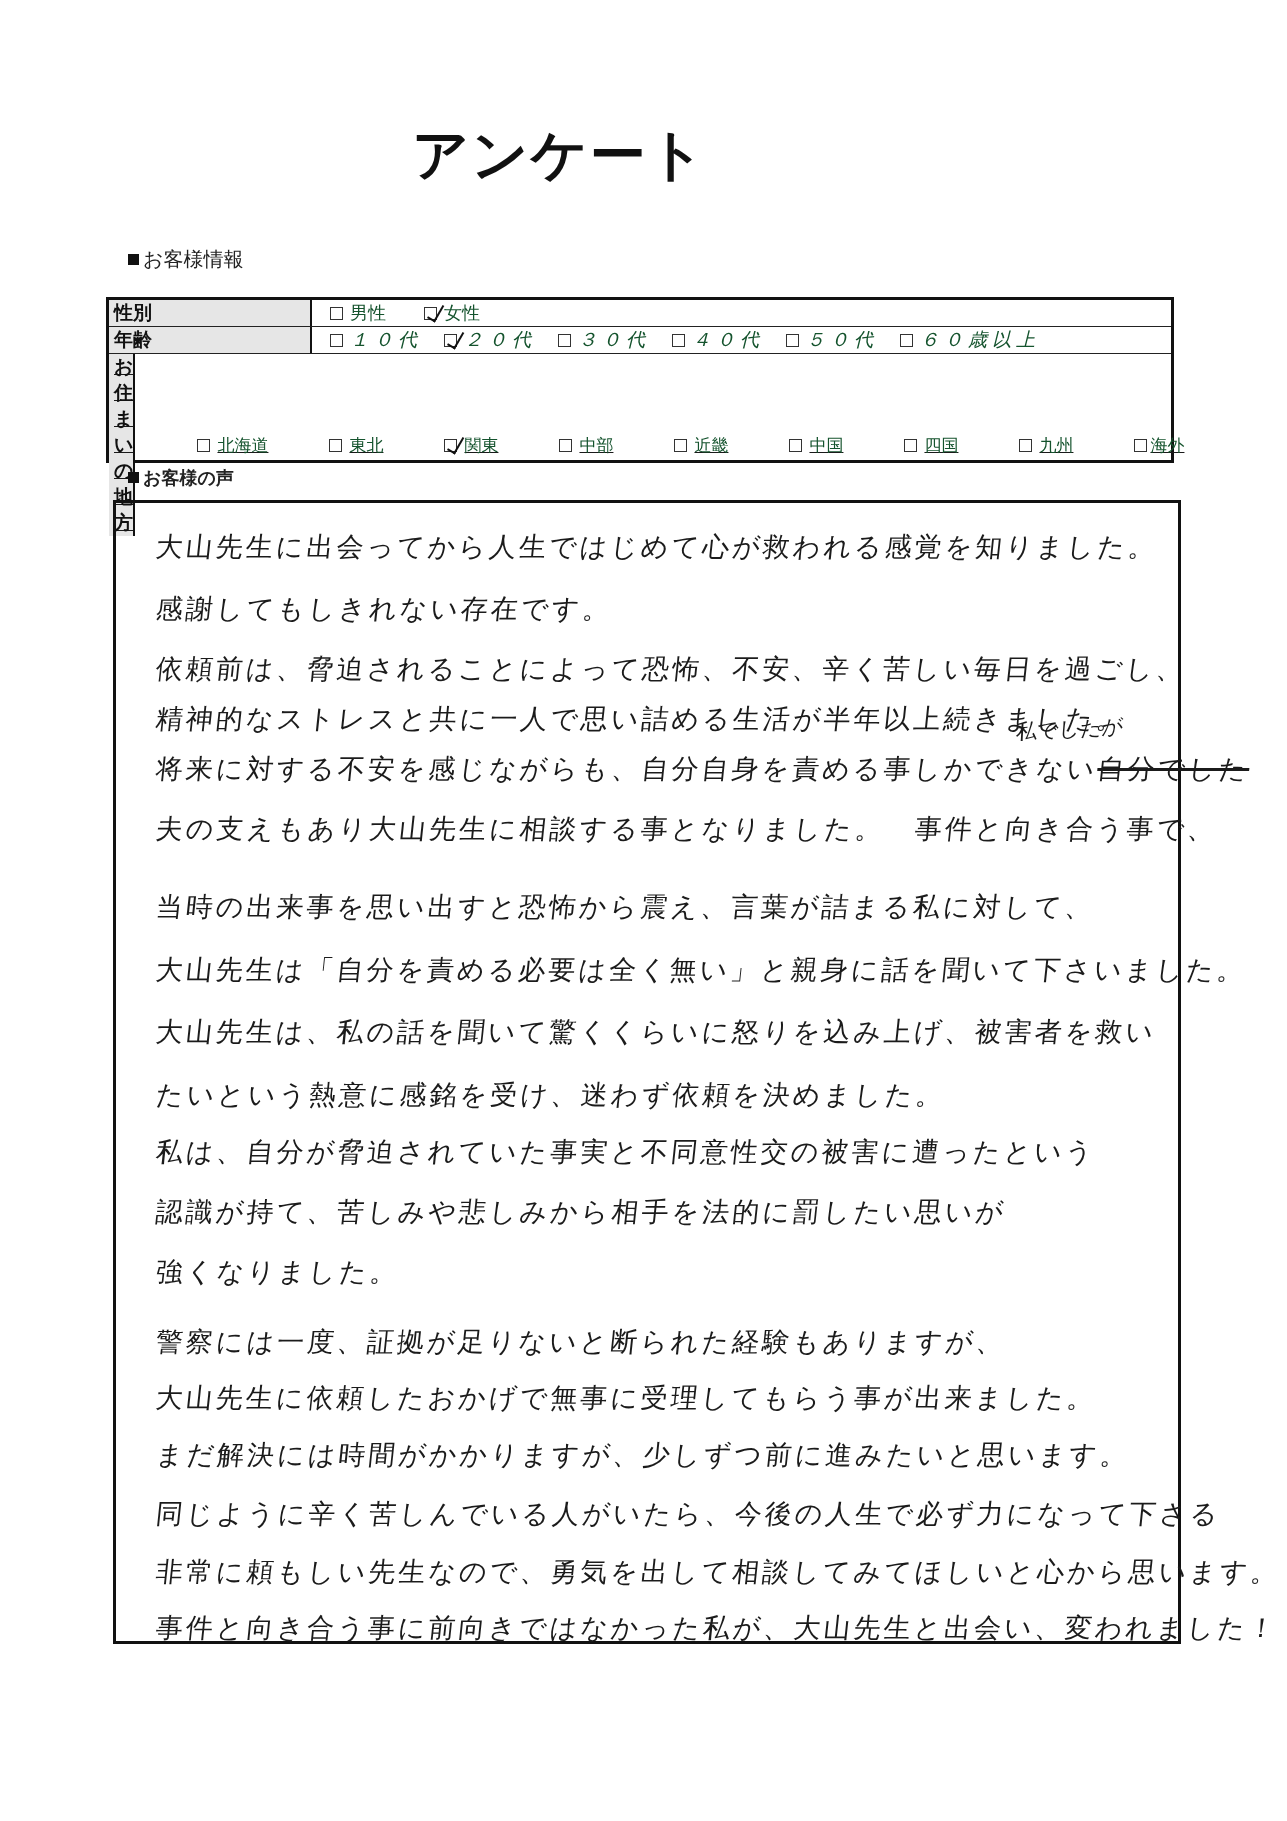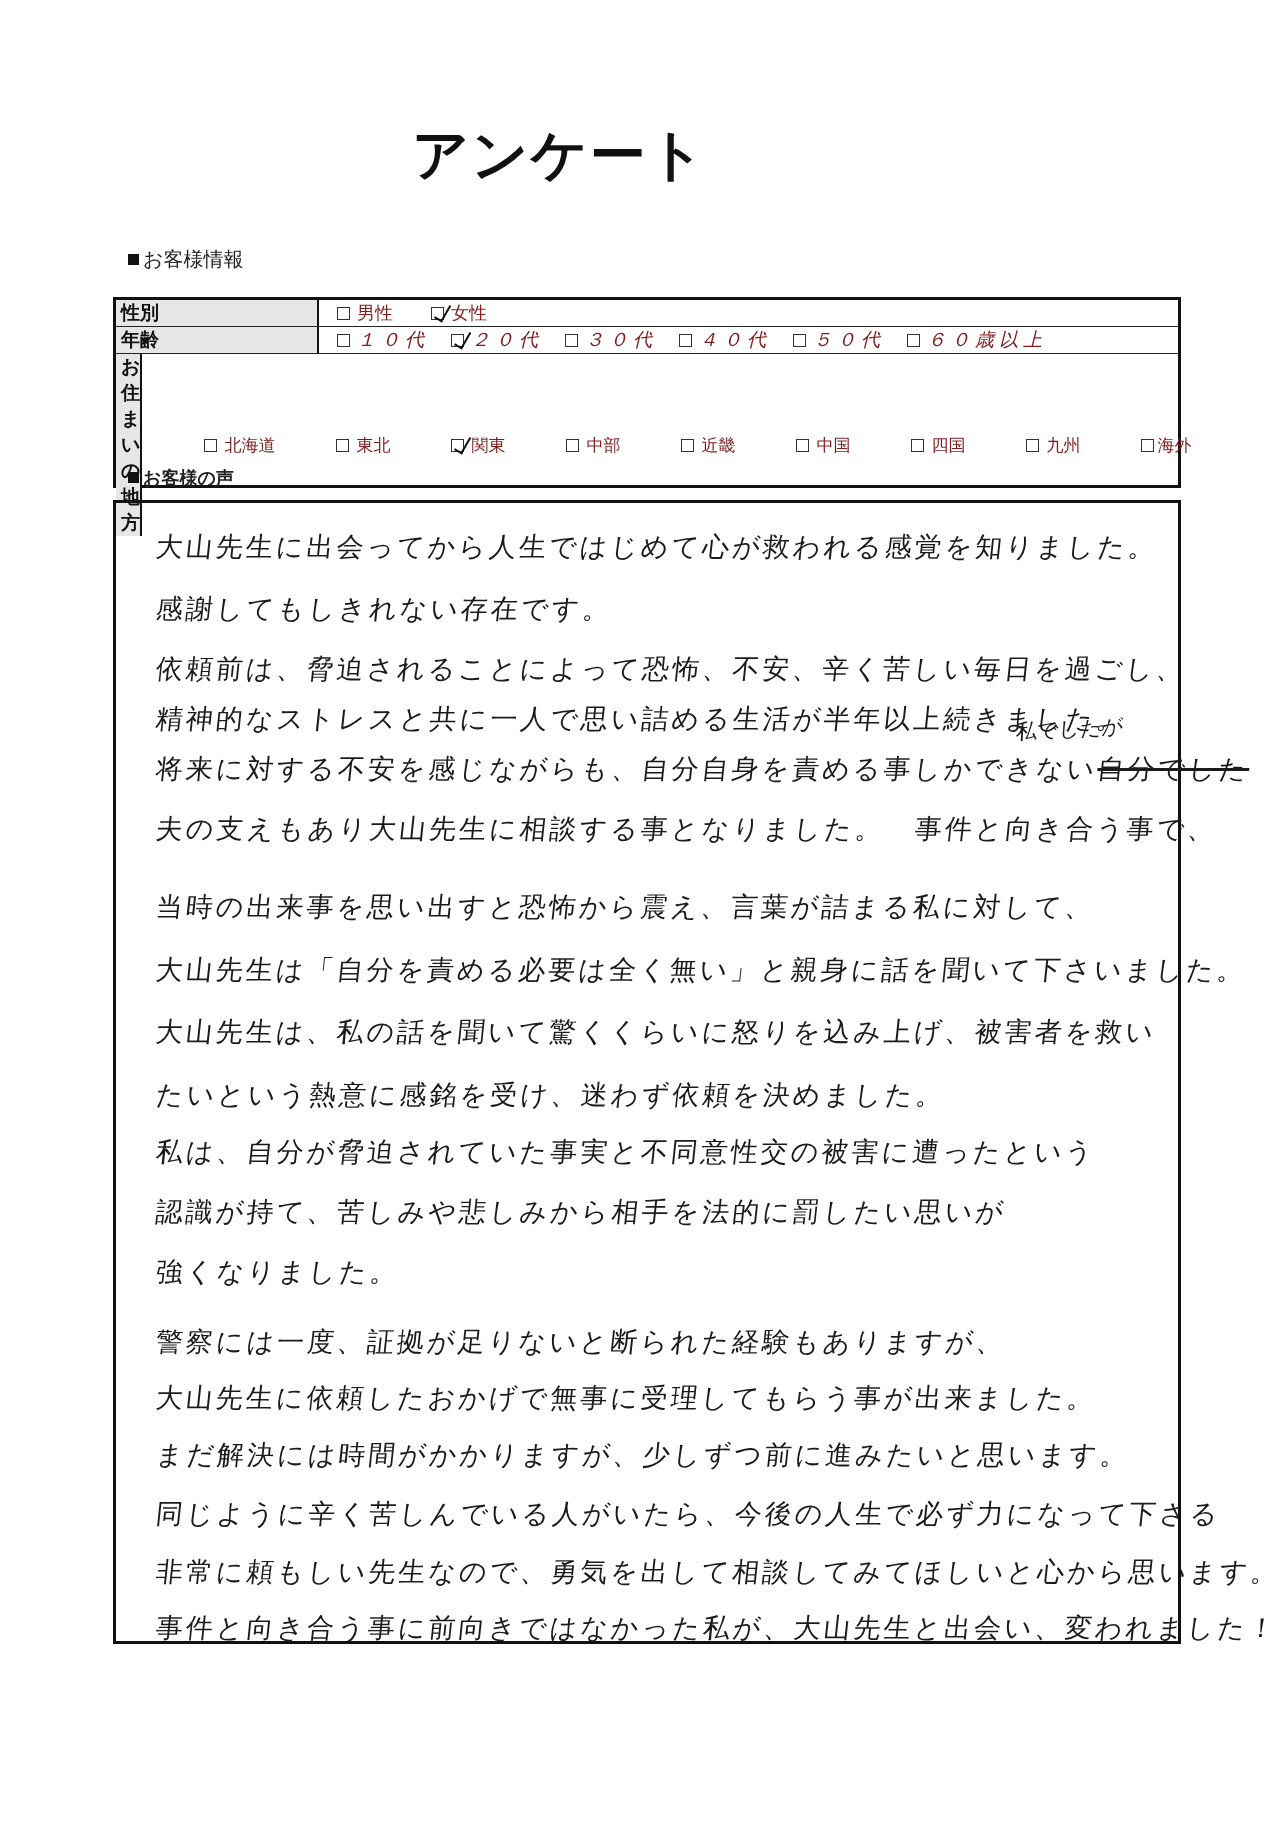--- a/index.html
+++ b/index.html
@@ -38,56 +38,57 @@
     .section-heading .square {
       display: inline-block;
       width: 11px;
       height: 11px;
       background: #111;
       margin-right: 4px;
       vertical-align: 1px;
     }
     .info-table {
       position: absolute;
-      left: 113px;
+      left: 106px;
       top: 297px;
       width: 1068px;
-      height: 191px;
+      height: 166px;
       border: 3px solid #111;
       box-sizing: border-box;
       display: flex;
       flex-direction: column;
     }
     .info-row {
       display: flex;
       flex: 1;
       border-bottom: 1.5px solid #222;
     }
     .info-row:last-child {
       border-bottom: none;
+      text-decoration: underline;
     }
     .info-label {
       width: 203px;
       background: #e6e6e6;
       border-right: 2.5px solid #111;
       font-weight: bold;
       font-size: 19px;
       display: flex;
       align-items: center;
       padding-left: 5px;
       box-sizing: border-box;
       color: #111;
     }
     .info-options {
       flex: 1;
       display: flex;
       align-items: center;
       padding-left: 18px;
       font-size: 18px;
-      color: #7f1d1d;
+      color: #14532d;
     }
     .option {
       display: inline-flex;
       align-items: center;
       margin-right: 26px;
       white-space: nowrap;
     }
     .opt-age .option { margin-right: 22px; letter-spacing: 5px; font-size: 19px; font-style: italic; }
     .opt-region .option { margin-right: 17px; font-size: 17px; padding-left: 44px; }
     .opt-gender .option { margin-right: 38px; }

